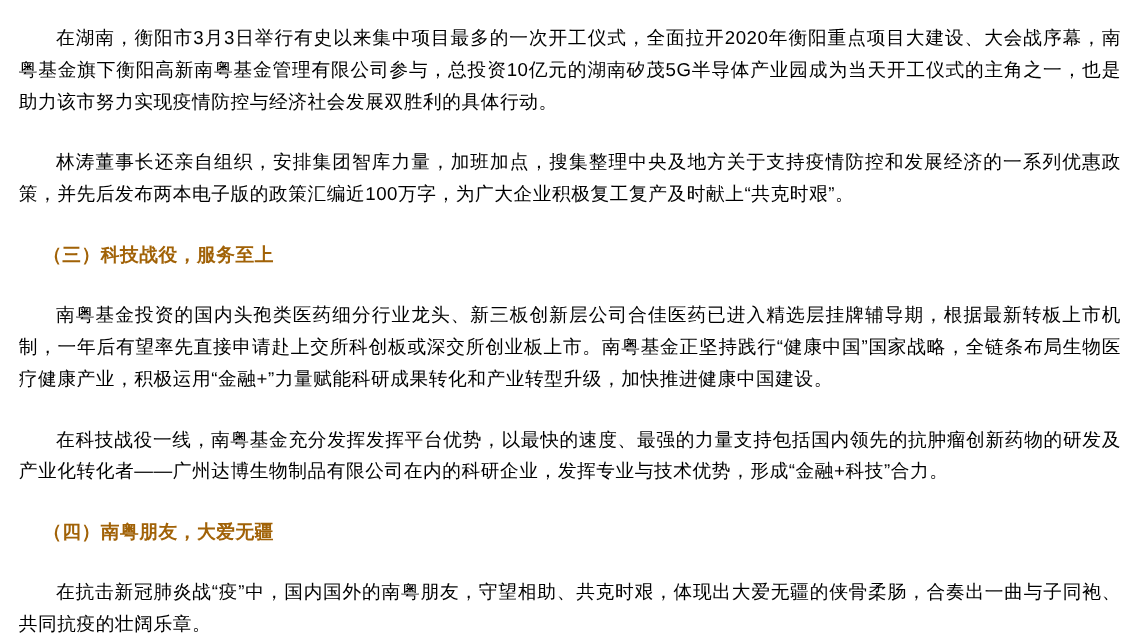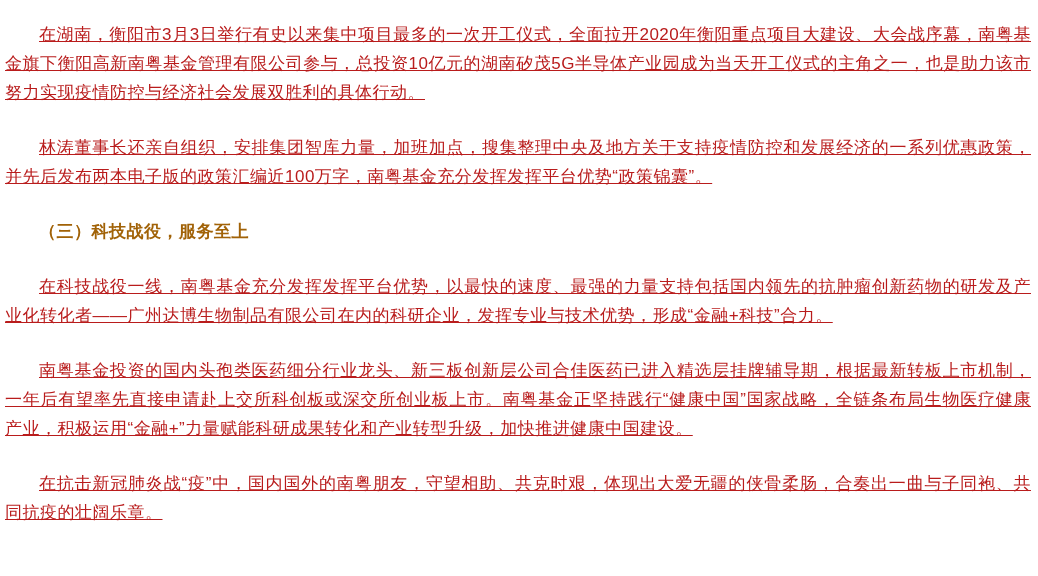--- a/index.html
+++ b/index.html
@@ -15,42 +15,42 @@
   .article {
     box-sizing: border-box;
     width: 1038px;
     padding: 0 7px 0 5px;
     font-family: "Liberation Sans", "DejaVu Sans", sans-serif;
   }
   .article > :first-child {
     margin-top: 20px;
   }
   .para {
-    margin: 26px 0;
+    margin: 26px 12px;
     font-size: 17px;
     line-height: 29px;
-    color: #b91c1c;
+    color: #000000;
     text-indent: 2em;
     text-align: justify;
     letter-spacing: 0.5px;
-    text-decoration: underline;
   }
   .hd {
     margin: 26px 0 18px 0;
     font-size: 17px;
     line-height: 29px;
     font-weight: bold;
     color: #a16207;
     text-indent: 2em;
     letter-spacing: 0.5px;
   }
 </style>
 </head>
 <body>
 
 <div class="article">
   <p class="para">在湖南，衡阳市3月3日举行有史以来集中项目最多的一次开工仪式，全面拉开2020年衡阳重点项目大建设、大会战序幕，南粤基金旗下衡阳高新南粤基金管理有限公司参与，总投资10亿元的湖南矽茂5G半导体产业园成为当天开工仪式的主角之一，也是助力该市努力实现疫情防控与经济社会发展双胜利的具体行动。</p>
-  <p class="para">林涛董事长还亲自组织，安排集团智库力量，加班加点，搜集整理中央及地方关于支持疫情防控和发展经济的一系列优惠政策，并先后发布两本电子版的政策汇编近100万字，南粤基金充分发挥发挥平台优势“政策锦囊”。</p>
+  <p class="para">林涛董事长还亲自组织，安排集团智库力量，加班加点，搜集整理中央及地方关于支持疫情防控和发展经济的一系列优惠政策，并先后发布两本电子版的政策汇编近100万字，为广大企业积极复工复产及时献上“共克时艰”。</p>
   <h3 class="hd">（三）科技战役，服务至上</h3>
+  <p class="para">南粤基金投资的国内头孢类医药细分行业龙头、新三板创新层公司合佳医药已进入精选层挂牌辅导期，根据最新转板上市机制，一年后有望率先直接申请赴上交所科创板或深交所创业板上市。南粤基金正坚持践行“健康中国”国家战略，全链条布局生物医疗健康产业，积极运用“金融+”力量赋能科研成果转化和产业转型升级，加快推进健康中国建设。</p>
   <p class="para">在科技战役一线，南粤基金充分发挥发挥平台优势，以最快的速度、最强的力量支持包括国内领先的抗肿瘤创新药物的研发及产业化转化者——广州达博生物制品有限公司在内的科研企业，发挥专业与技术优势，形成“金融+科技”合力。</p>
-  <p class="para">南粤基金投资的国内头孢类医药细分行业龙头、新三板创新层公司合佳医药已进入精选层挂牌辅导期，根据最新转板上市机制，一年后有望率先直接申请赴上交所科创板或深交所创业板上市。南粤基金正坚持践行“健康中国”国家战略，全链条布局生物医疗健康产业，积极运用“金融+”力量赋能科研成果转化和产业转型升级，加快推进健康中国建设。</p>
+  <h3 class="hd">（四）南粤朋友，大爱无疆</h3>
   <p class="para">在抗击新冠肺炎战“疫”中，国内国外的南粤朋友，守望相助、共克时艰，体现出大爱无疆的侠骨柔肠，合奏出一曲与子同袍、共同抗疫的壮阔乐章。</p>
 </div>
 
 </body></html>

